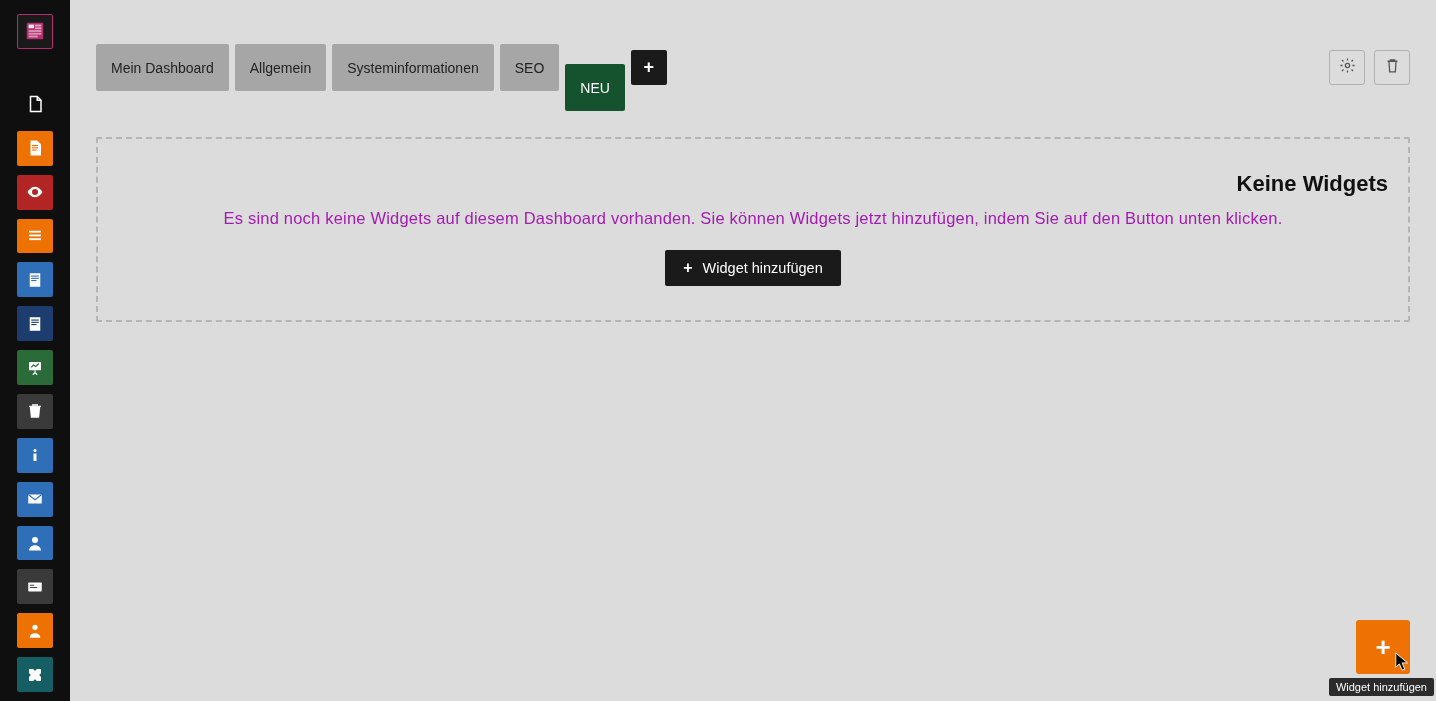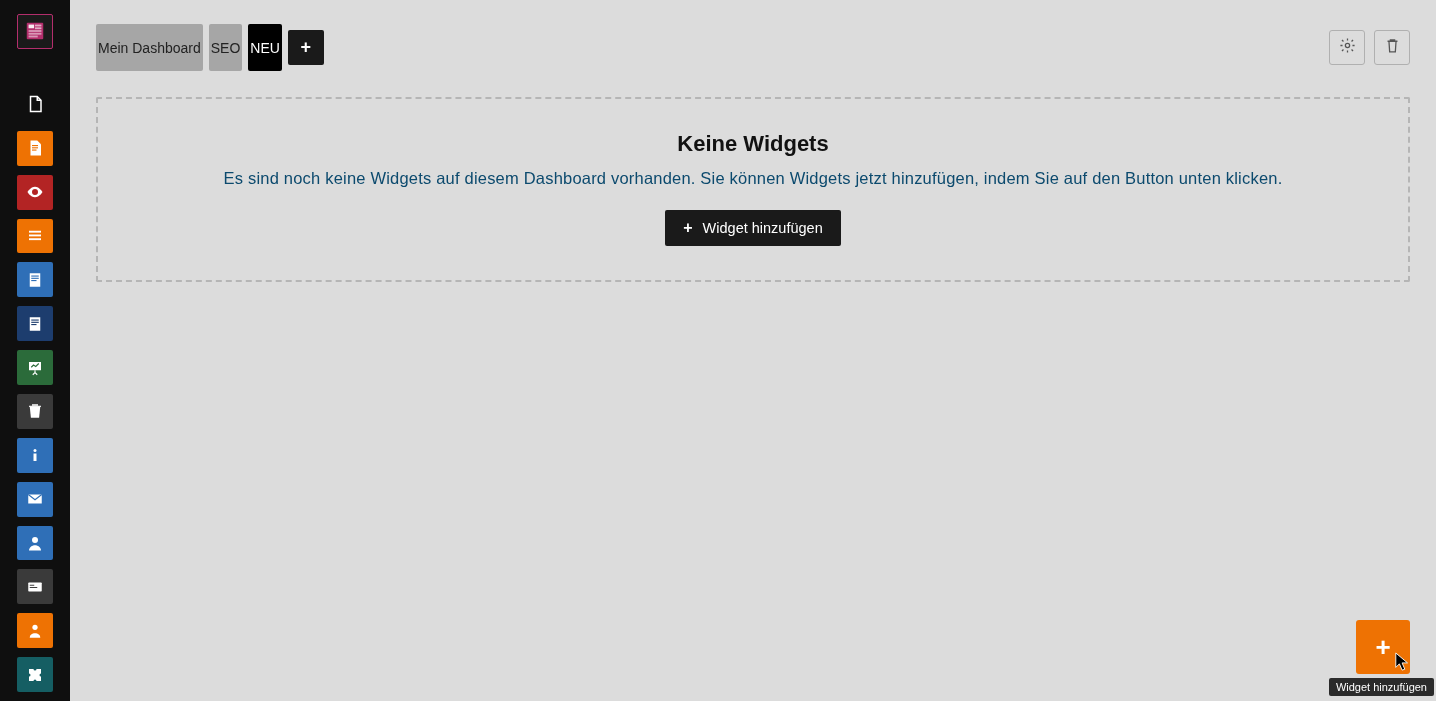--- a/index.html
+++ b/index.html
@@ -64,27 +64,27 @@
   display: flex;
   align-items: center;
   gap: 6px;
   padding: 24px 26px 0 26px;
 }
 .tab {
   background: #a6a6a6;
   color: #222;
   font-size: 14px;
   height: 47px;
-  padding: 0 2px;
+  padding: 0 15px;
   display: flex; align-items: center;
   border-radius: 2px;
   cursor: pointer;
   white-space: nowrap;
 }
-.tab.active { background: #000000; color: #fff; }
+.tab.active { background: #14532d; color: #fff; margin-top: 40px; }
 .tab-add {
   width: 36px; height: 35px;
   background: #1a1a1a;
   color: #fff;
   display: flex; align-items: center; justify-content: center;
   border-radius: 2px;
   cursor: pointer;
   font-size: 18px;
   font-weight: bold;
 }
@@ -108,24 +108,25 @@
   border: 2px dashed #b5b5b5;
   border-radius: 2px;
   padding: 32px 20px 34px 20px;
   text-align: center;
 }
 .empty-title {
   font-size: 22px;
   font-weight: 600;
   color: #111;
   margin-bottom: 12px;
+  text-align: right;
 }
 .empty-desc {
   font-size: 16.5px;
-  color: #0c4a6e;
+  color: #a21caf;
   margin-bottom: 22px;
   letter-spacing: .2px;
 }
 .add-widget-btn {
   display: inline-flex;
   align-items: center;
   gap: 10px;
   background: #1a1a1a;
   color: #fff;
   font-size: 14.5px;
@@ -306,20 +307,22 @@
           <path d="M4 10V4h6a2 2 0 104 0h6v6a2 2 0 100 4v6h-6a2 2 0 10-4 0H4v-6a2 2 0 100-4z"></path>
         </svg>
       </span>
     </div>
 </div>
 
 <div class="main">
 
   <div class="tabbar">
     <div class="tab">Mein Dashboard</div>
+    <div class="tab">Allgemein</div>
+    <div class="tab">Systeminformationen</div>
     <div class="tab">SEO</div>
     <div class="tab active">NEU</div>
     <div class="tab-add">
         <span>+</span>
       </div>
 
     <div class="top-right">
       <div class="icon-btn">
         <span><svg viewBox="0 0 24 24" fill="none" stroke="#555" stroke-width="1.8">
               <circle cx="12" cy="12" r="3"></circle>

